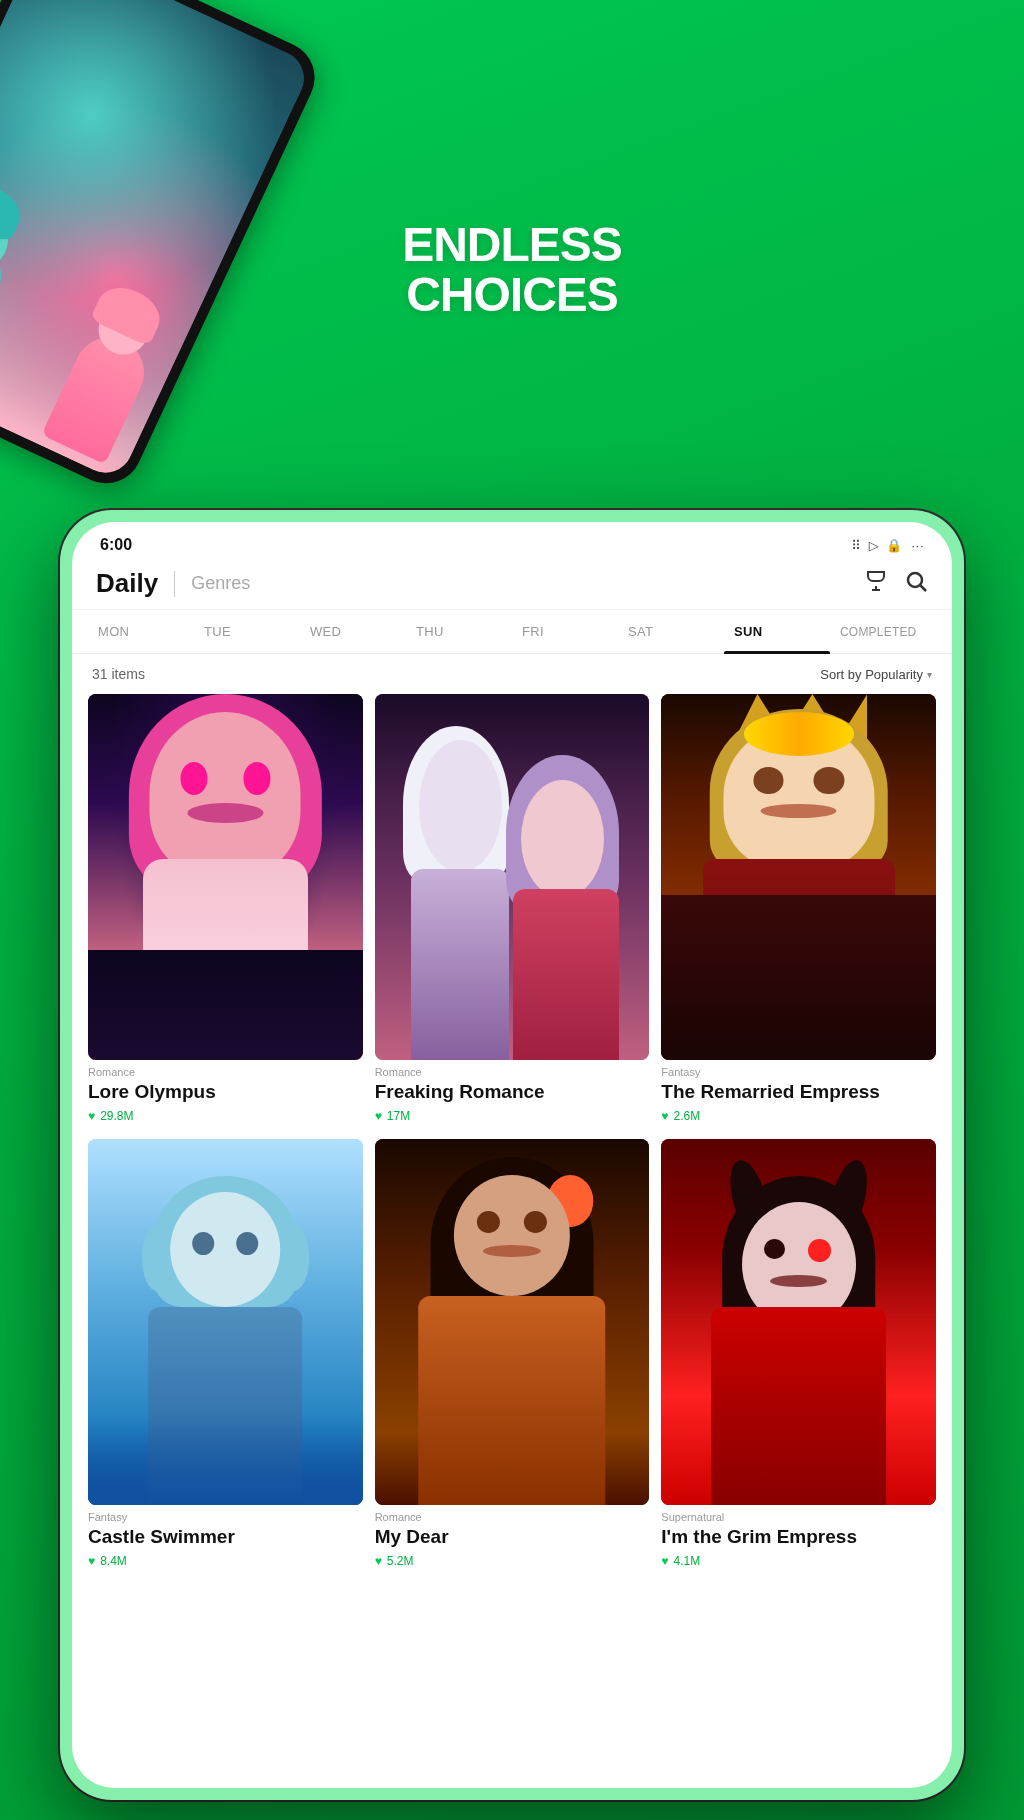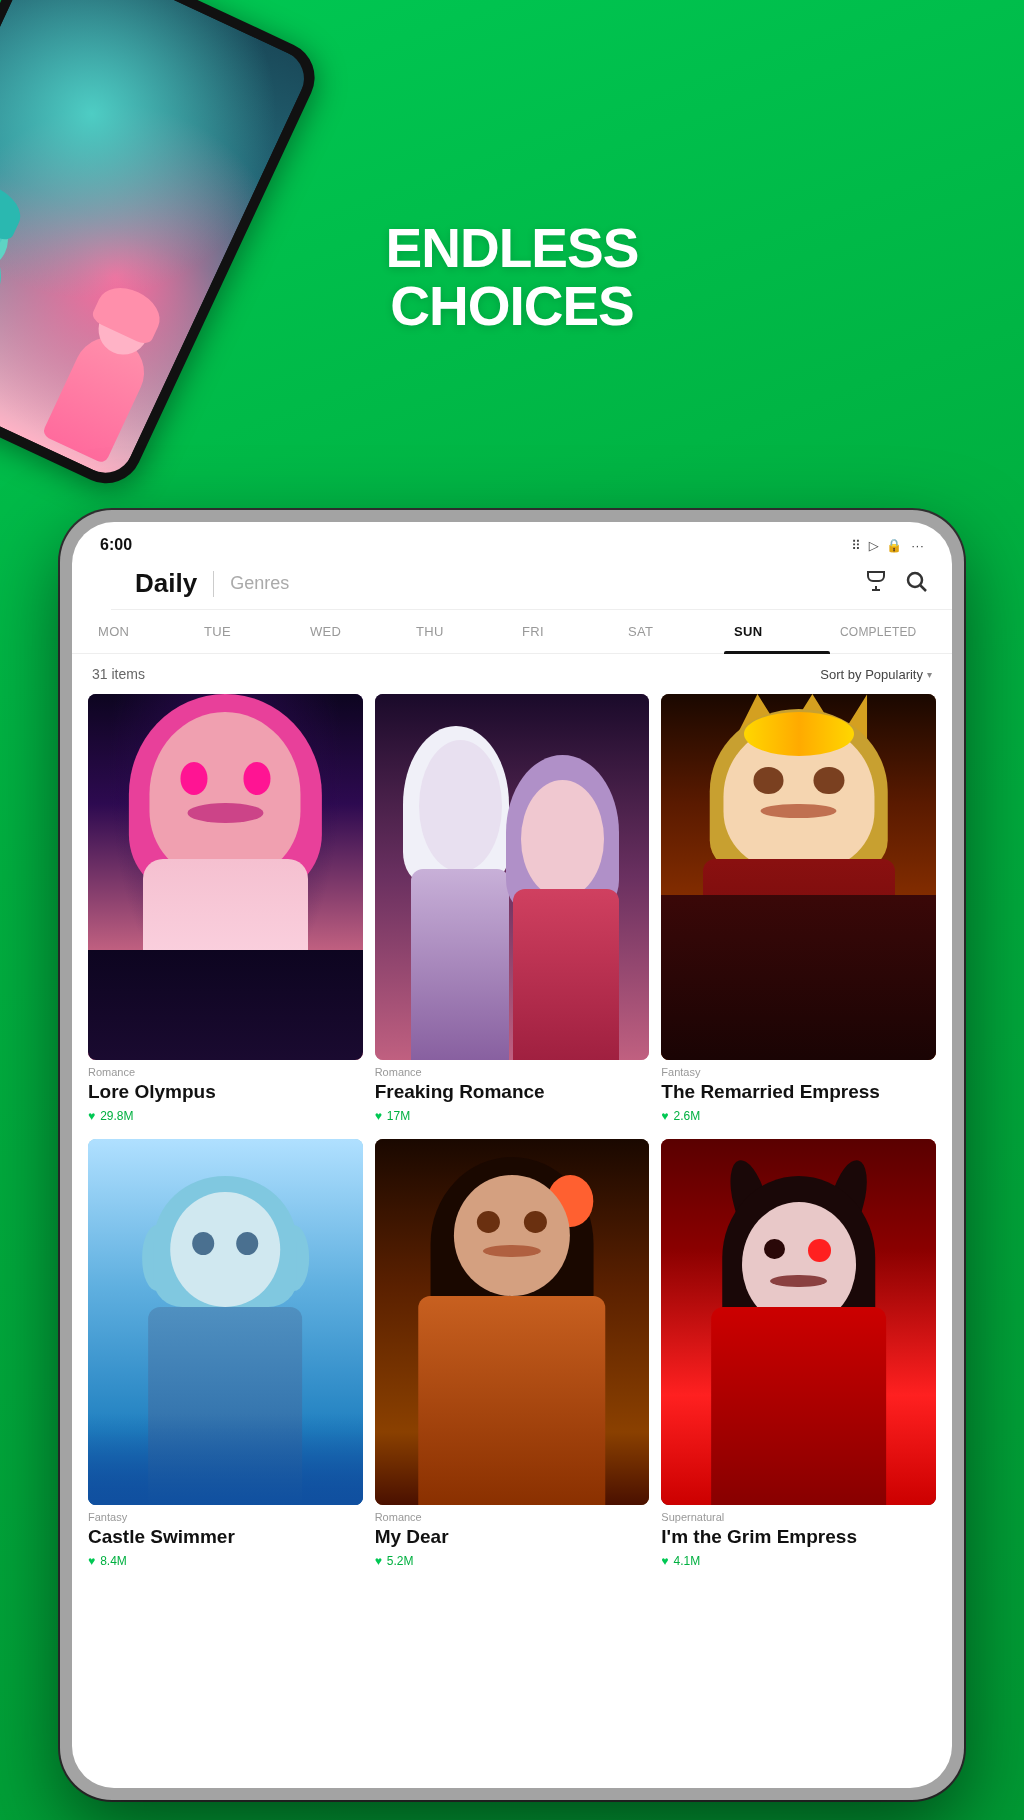--- a/index.html
+++ b/index.html
@@ -77,35 +77,35 @@
       border-radius: 35px 35px 8px 8px;
     }
 
     
     .hero-text {
       position: absolute;
       top: 220px;
       left: 0; right: 0;
       text-align: center;
       color: white;
-      font-size: 55px;
+      font-size: 48px;
       font-weight: 900;
       line-height: 1.05;
       letter-spacing: -1px;
       text-shadow: 0 2px 8px rgba(0,0,0,0.15);
     }
 
     
     .main-phone {
       position: absolute;
       top: 510px;
       left: 60px;
       right: 60px;
       bottom: 20px;
-      background: #a3a3a3;
+      background: #86efac;
       border-radius: 52px;
       box-shadow: 0 30px 80px rgba(0,0,0,0.5), 0 0 0 2px #333;
       overflow: hidden;
     }
     .phone-screen {
       position: absolute;
       top: 12px; left: 12px; right: 12px; bottom: 12px;
       background: #fff;
       border-radius: 42px;
       overflow: hidden;
@@ -134,21 +134,20 @@
       font-size: 13px;
     }
 
     
     .nav-bar {
       display: flex;
       align-items: center;
       padding: 8px 24px 10px;
       border-bottom: 1px solid #eee;
       flex-shrink: 0;
-      margin-left: 39px;
     }
     .nav-daily {
       font-size: 26px;
       font-weight: 800;
       color: #111;
     }
     .nav-divider {
       width: 1px;
       height: 26px;
       background: #ccc;

